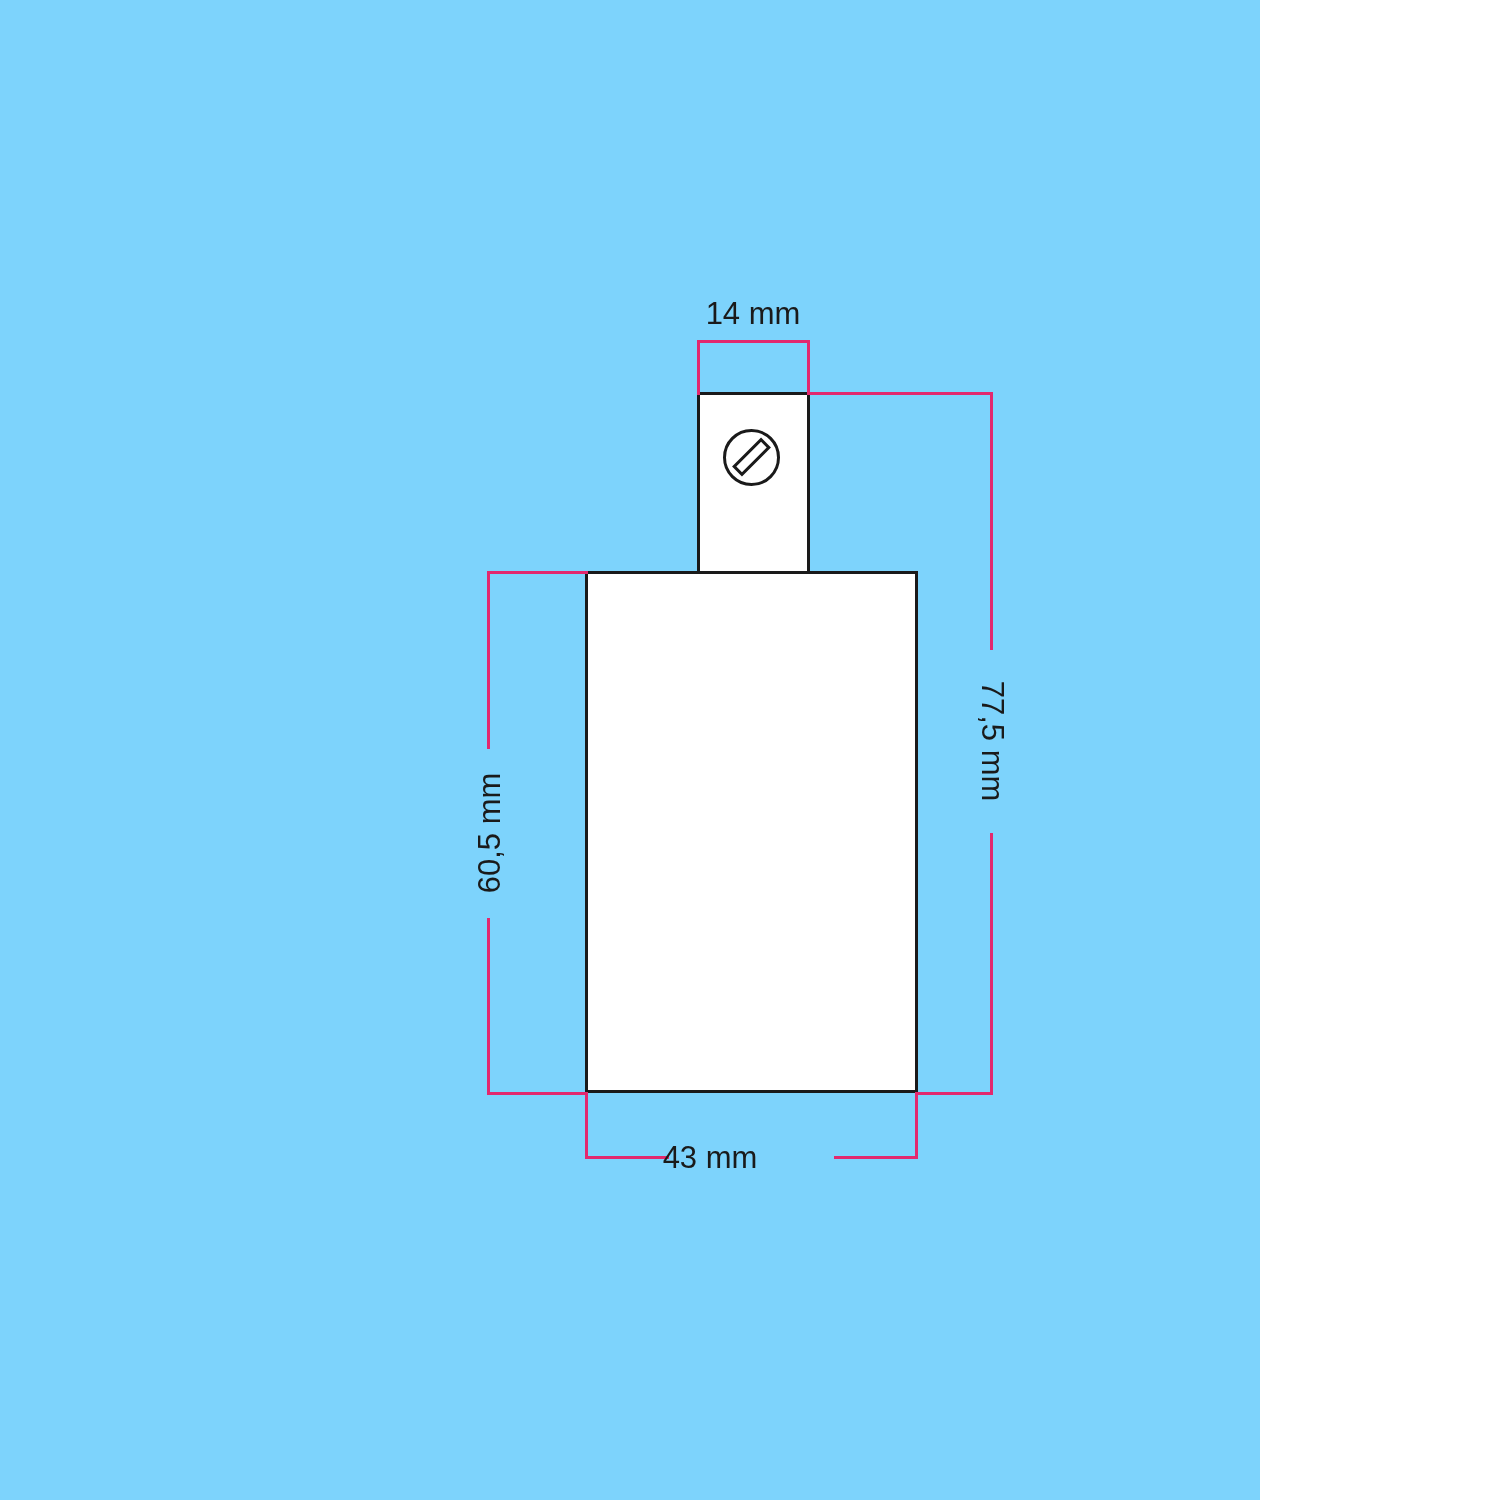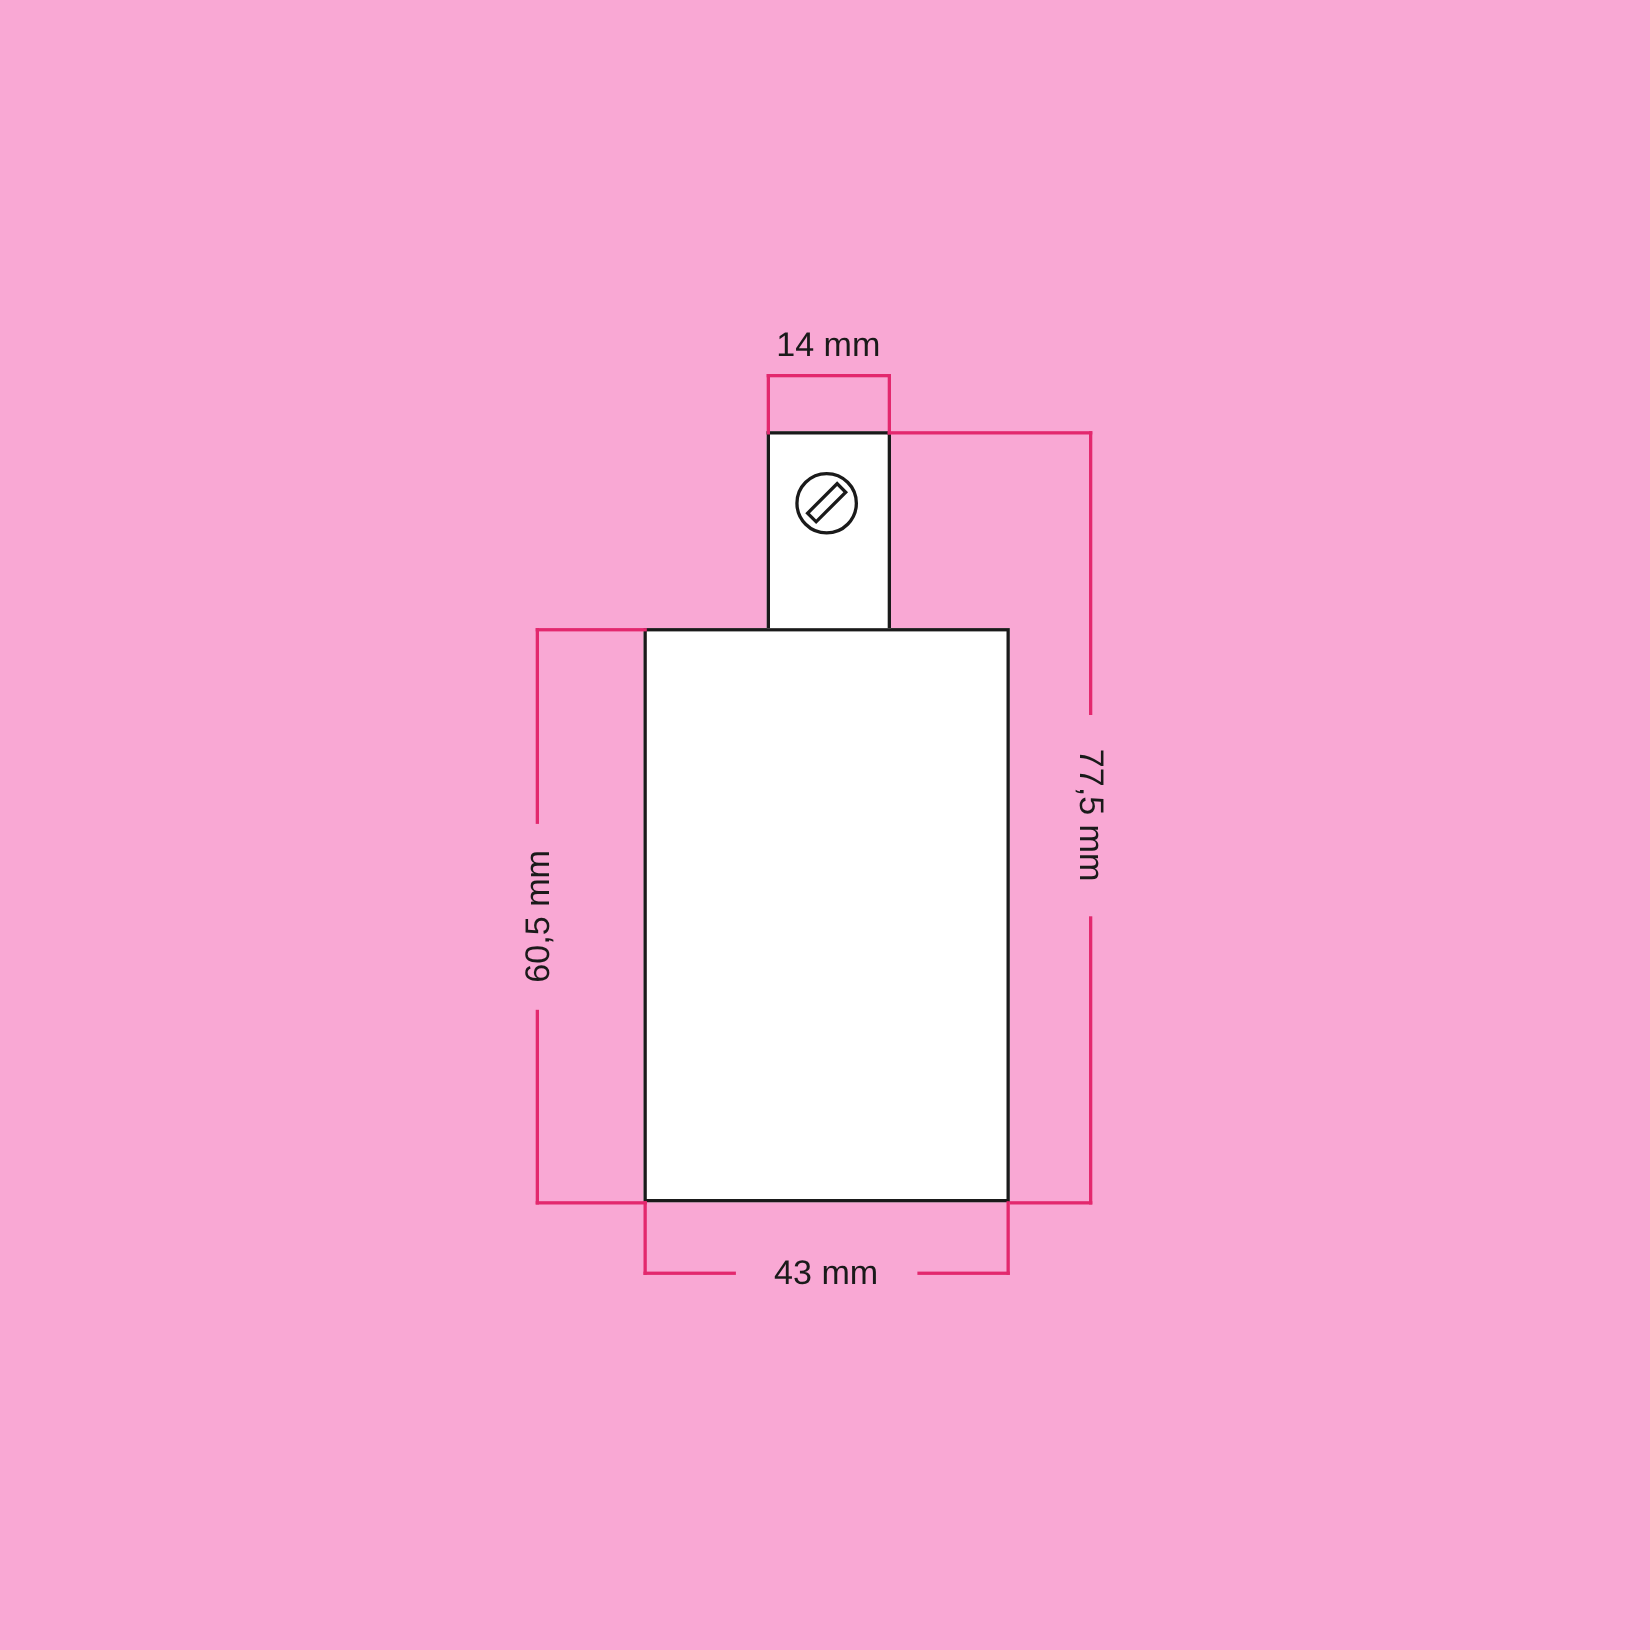--- a/index.html
+++ b/index.html
@@ -2,23 +2,23 @@
 <html style="--dim-color: #e3286e;"><head>
 <meta charset="utf-8">
 <style>
   html, body {
     margin: 0;
     padding: 0;
     background: #ffffff;
   }
   .canvas {
     position: relative;
-    width: 1500px;
+    width: 1260px;
     height: 1500px;
-    background: #f9a8d4;
+    background: #7dd3fc;
     font-family: "Liberation Sans", sans-serif;
     overflow: hidden;
   }
   .abs { position: absolute; box-sizing: border-box; }
 
   
   .body-outline {
     left: 585px; top: 571px; width: 333px; height: 522px;
     border: 3px solid #1a1a1a;
     background: #ffffff;
@@ -83,15 +83,15 @@
   <div class="abs dim" style="left:487px; top:571px; width:101px; height:3px;"></div>
   <div class="abs dim" style="left:487px; top:571px; width:3px; height:178px;"></div>
   <div class="abs dim" style="left:487px; top:918px; width:3px; height:177px;"></div>
   <div class="abs dim" style="left:487px; top:1092px; width:101px; height:3px;"></div>
   <div class="abs dim-label rot-ccw" style="left:489px; top:833px;">60,5 mm</div>
 
   <div class="abs dim" style="left:585px; top:1092px; width:3px; height:67px;"></div>
   <div class="abs dim" style="left:915px; top:1092px; width:3px; height:67px;"></div>
   <div class="abs dim" style="left:585px; top:1156px; width:84px; height:3px;"></div>
   <div class="abs dim" style="left:834px; top:1156px; width:84px; height:3px;"></div>
-  <div class="abs dim-label" style="left:751px; top:1157px;">43 mm</div>
+  <div class="abs dim-label" style="left:710px; top:1157px;">43 mm</div>
 
 </div>
 
 </body></html>

